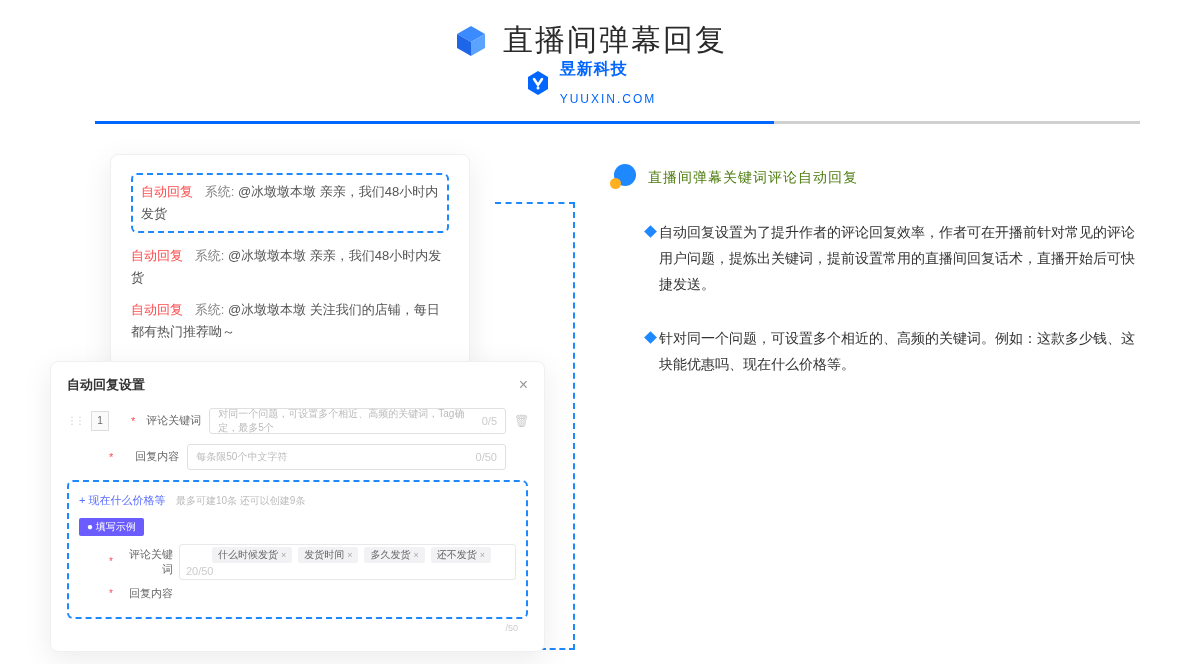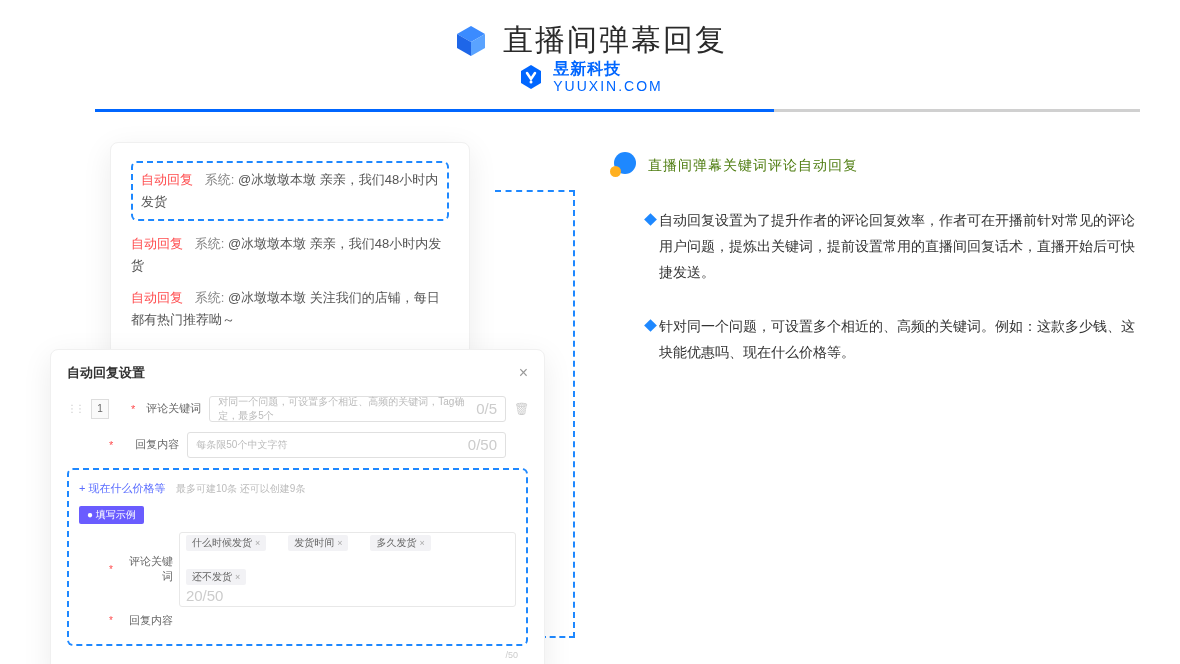--- a/index.html
+++ b/index.html
@@ -25,21 +25,21 @@
 }
 .title {
   font-size: 30px;
   font-weight: 500;
   color: #2a2a2a;
   letter-spacing: 2px;
 }
 .logo-wrap { display: flex; align-items: center; gap: 8px; }
 .logo-text { display: flex; flex-direction: column; line-height: 1; }
 .logo-cn { font-size: 16px; font-weight: 700; color: #0066ff; letter-spacing: 1px; }
-.logo-en { font-size: 14px; color: #0066ff; letter-spacing: 2px; margin-top: 2px; }
+.logo-en { font-size: 12px; color: #0066ff; letter-spacing: 2px; margin-top: 16px; }
 .divider {
   height: 3px;
   background: linear-gradient(to right, #0066ff 65%, #d0d0d0 65%);
   margin: 16px 40px 0 95px;
 }
 .content { display: flex; padding: 30px 40px 0 50px; gap: 40px; }
 .left-col { width: 520px; position: relative; }
 .card {
   background: #fff;
   border-radius: 8px;
@@ -86,21 +86,21 @@
   border-radius: 3px;
   height: 26px;
   display: flex;
   align-items: center;
   padding: 0 8px;
   font-size: 10px;
   color: #bbb;
   background: #fff;
   justify-content: space-between;
 }
-.input-count { color: #ccc; font-size: 15px; }
+.input-count { color: #ccc; font-size: 11px; }
 .trash { width: 14px; color: #ccc; font-size: 12px; }
 .dashed-box2 {
   border: 2px dashed #1e88ff;
   border-radius: 6px;
   padding: 8px 10px 10px 10px;
   margin-top: 8px;
   position: relative;
 }
 .add-link { color: #5a6dff; font-size: 11px; }
 .add-hint { color: #bbb; font-size: 10px; margin-left: 6px; }
@@ -129,21 +129,21 @@
   border: 1px solid #e8e8e8;
   border-radius: 3px;
   min-height: 22px;
   padding: 2px 6px;
   display: flex;
   align-items: center;
   flex-wrap: wrap;
   gap: 2px;
   justify-content: space-between;
 }
-.example-input .chips { display: flex; flex-wrap: wrap; gap: 18px; }
+.example-input .chips { display: flex; flex-wrap: wrap; gap: 2px; margin-left: 26px; }
 .connector-line {
   position: absolute;
   border-right: 2px dashed #1e88ff;
   border-top: 2px dashed #1e88ff;
 }
 #line1 { left: 445px; top: 48px; width: 80px; height: 2px; }
 #line2 { left: 523px; top: 48px; width: 2px; height: 448px; }
 #line3 { left: 490px; top: 494px; width: 35px; height: 2px; }
 .right-col { flex: 1; padding-top: 10px; }
 .right-title-row { display: flex; align-items: center; gap: 10px; margin-bottom: 28px; }

